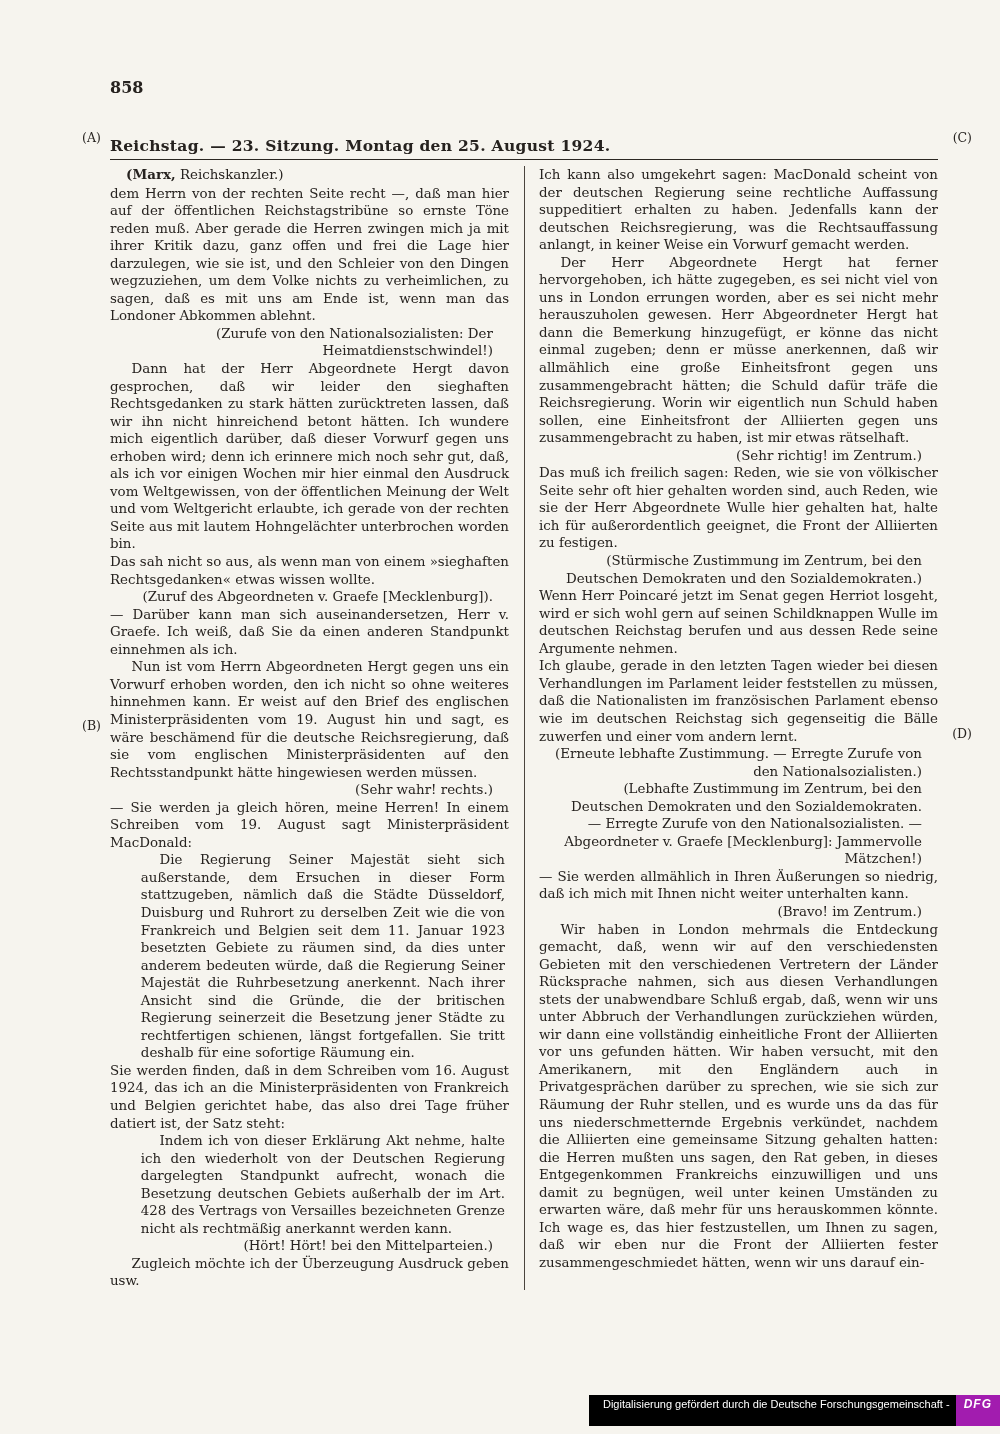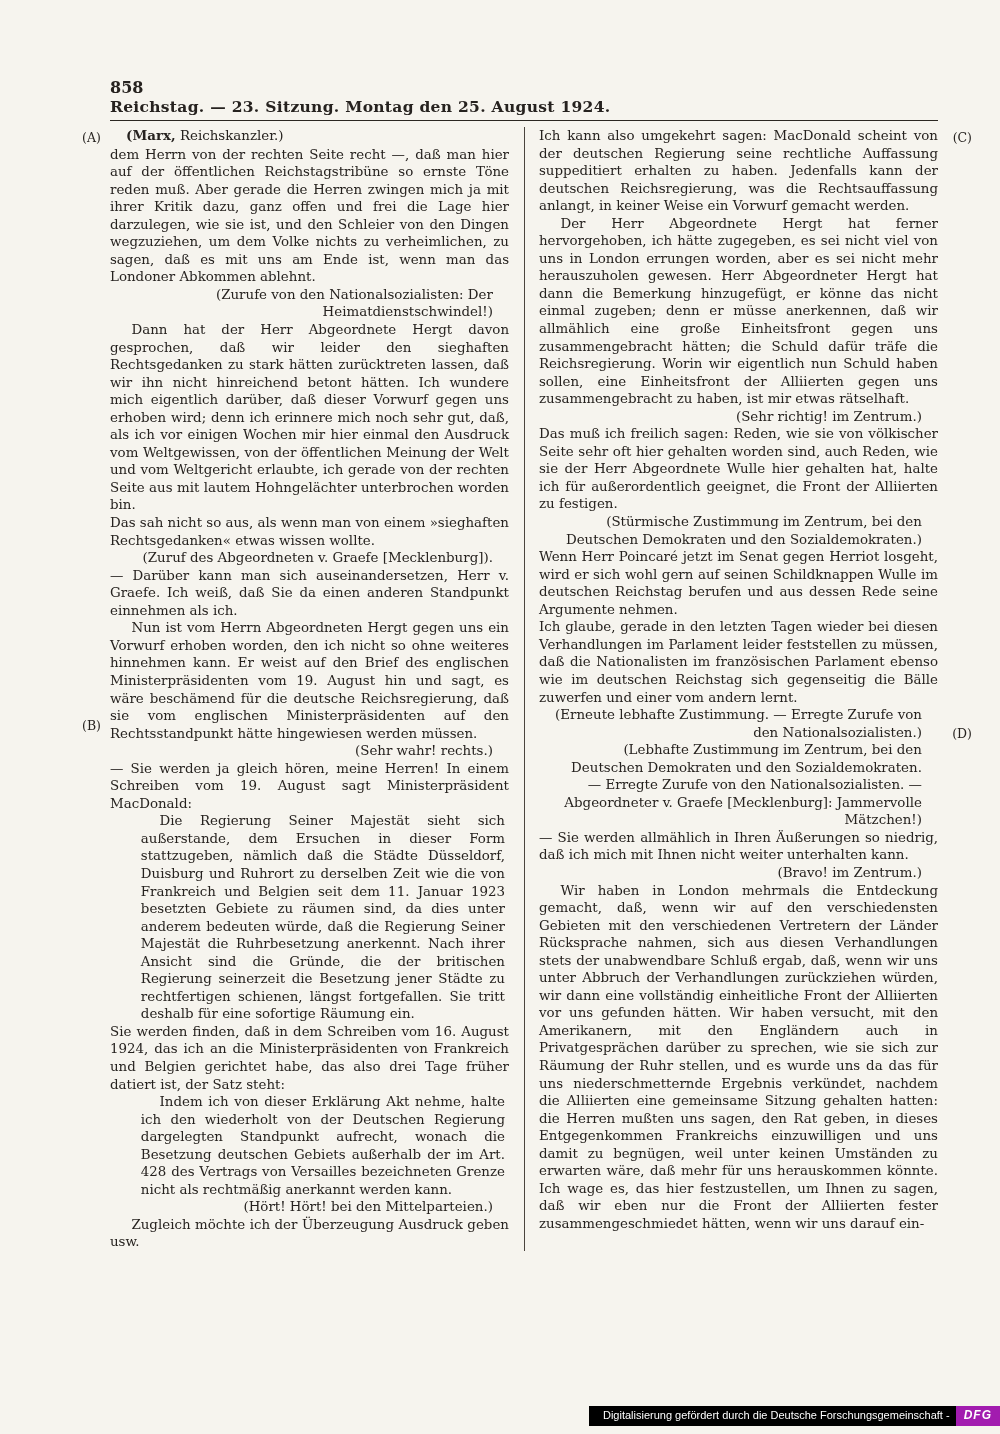--- a/index.html
+++ b/index.html
@@ -17,20 +17,21 @@
   .page-header {
     display:flex; align-items:baseline;
     padding-bottom:4px;
     border-bottom:1.6px solid #2b2722;
     flex-direction:column;
   }
   .page-number { font-weight:bold; font-size:16px; width:70px; }
   .header-title {
     flex:1; text-align:center; font-weight:bold; font-size:15.5px;
     letter-spacing:0.3px;
+    margin-top:39px;
   }
   .header-spacer { width:70px; }
 
   .columns { position:relative; margin-top:6px; }
   .col-divider {
     position:absolute; left:50%; top:0; bottom:0; width:1px;
     background:#4a443d;
   }
   .cols-flex { display:flex; gap:30px; }
   .col { flex:1; min-width:0; font-size:13.4px; line-height:1.31; }
@@ -48,21 +49,21 @@
     position:absolute; font-size:12.5px; color:#26221f;
     font-family:"DejaVu Serif", serif;
   }
   .mk-a { left:82px;  top:130px; }
   .mk-b { left:82px;  top:718px; }
   .mk-c { right:28px; top:130px; }
   .mk-d { right:28px; top:726px; }
 
   .footer-bar {
     position:absolute; right:0; bottom:8px;
-    display:flex; align-items:stretch; height:20px;
+    display:flex; align-items:stretch; height:31px;
   }
   .footer-text {
     background:#000; color:#fff;
     font-family:"Liberation Sans", sans-serif;
     font-size:11px; line-height:19px;
     padding:0 6px 0 14px; white-space:nowrap;
   }
   .dfg-logo {
     background:#a21caf; color:#fff;
     font-family:"Liberation Sans", sans-serif;

